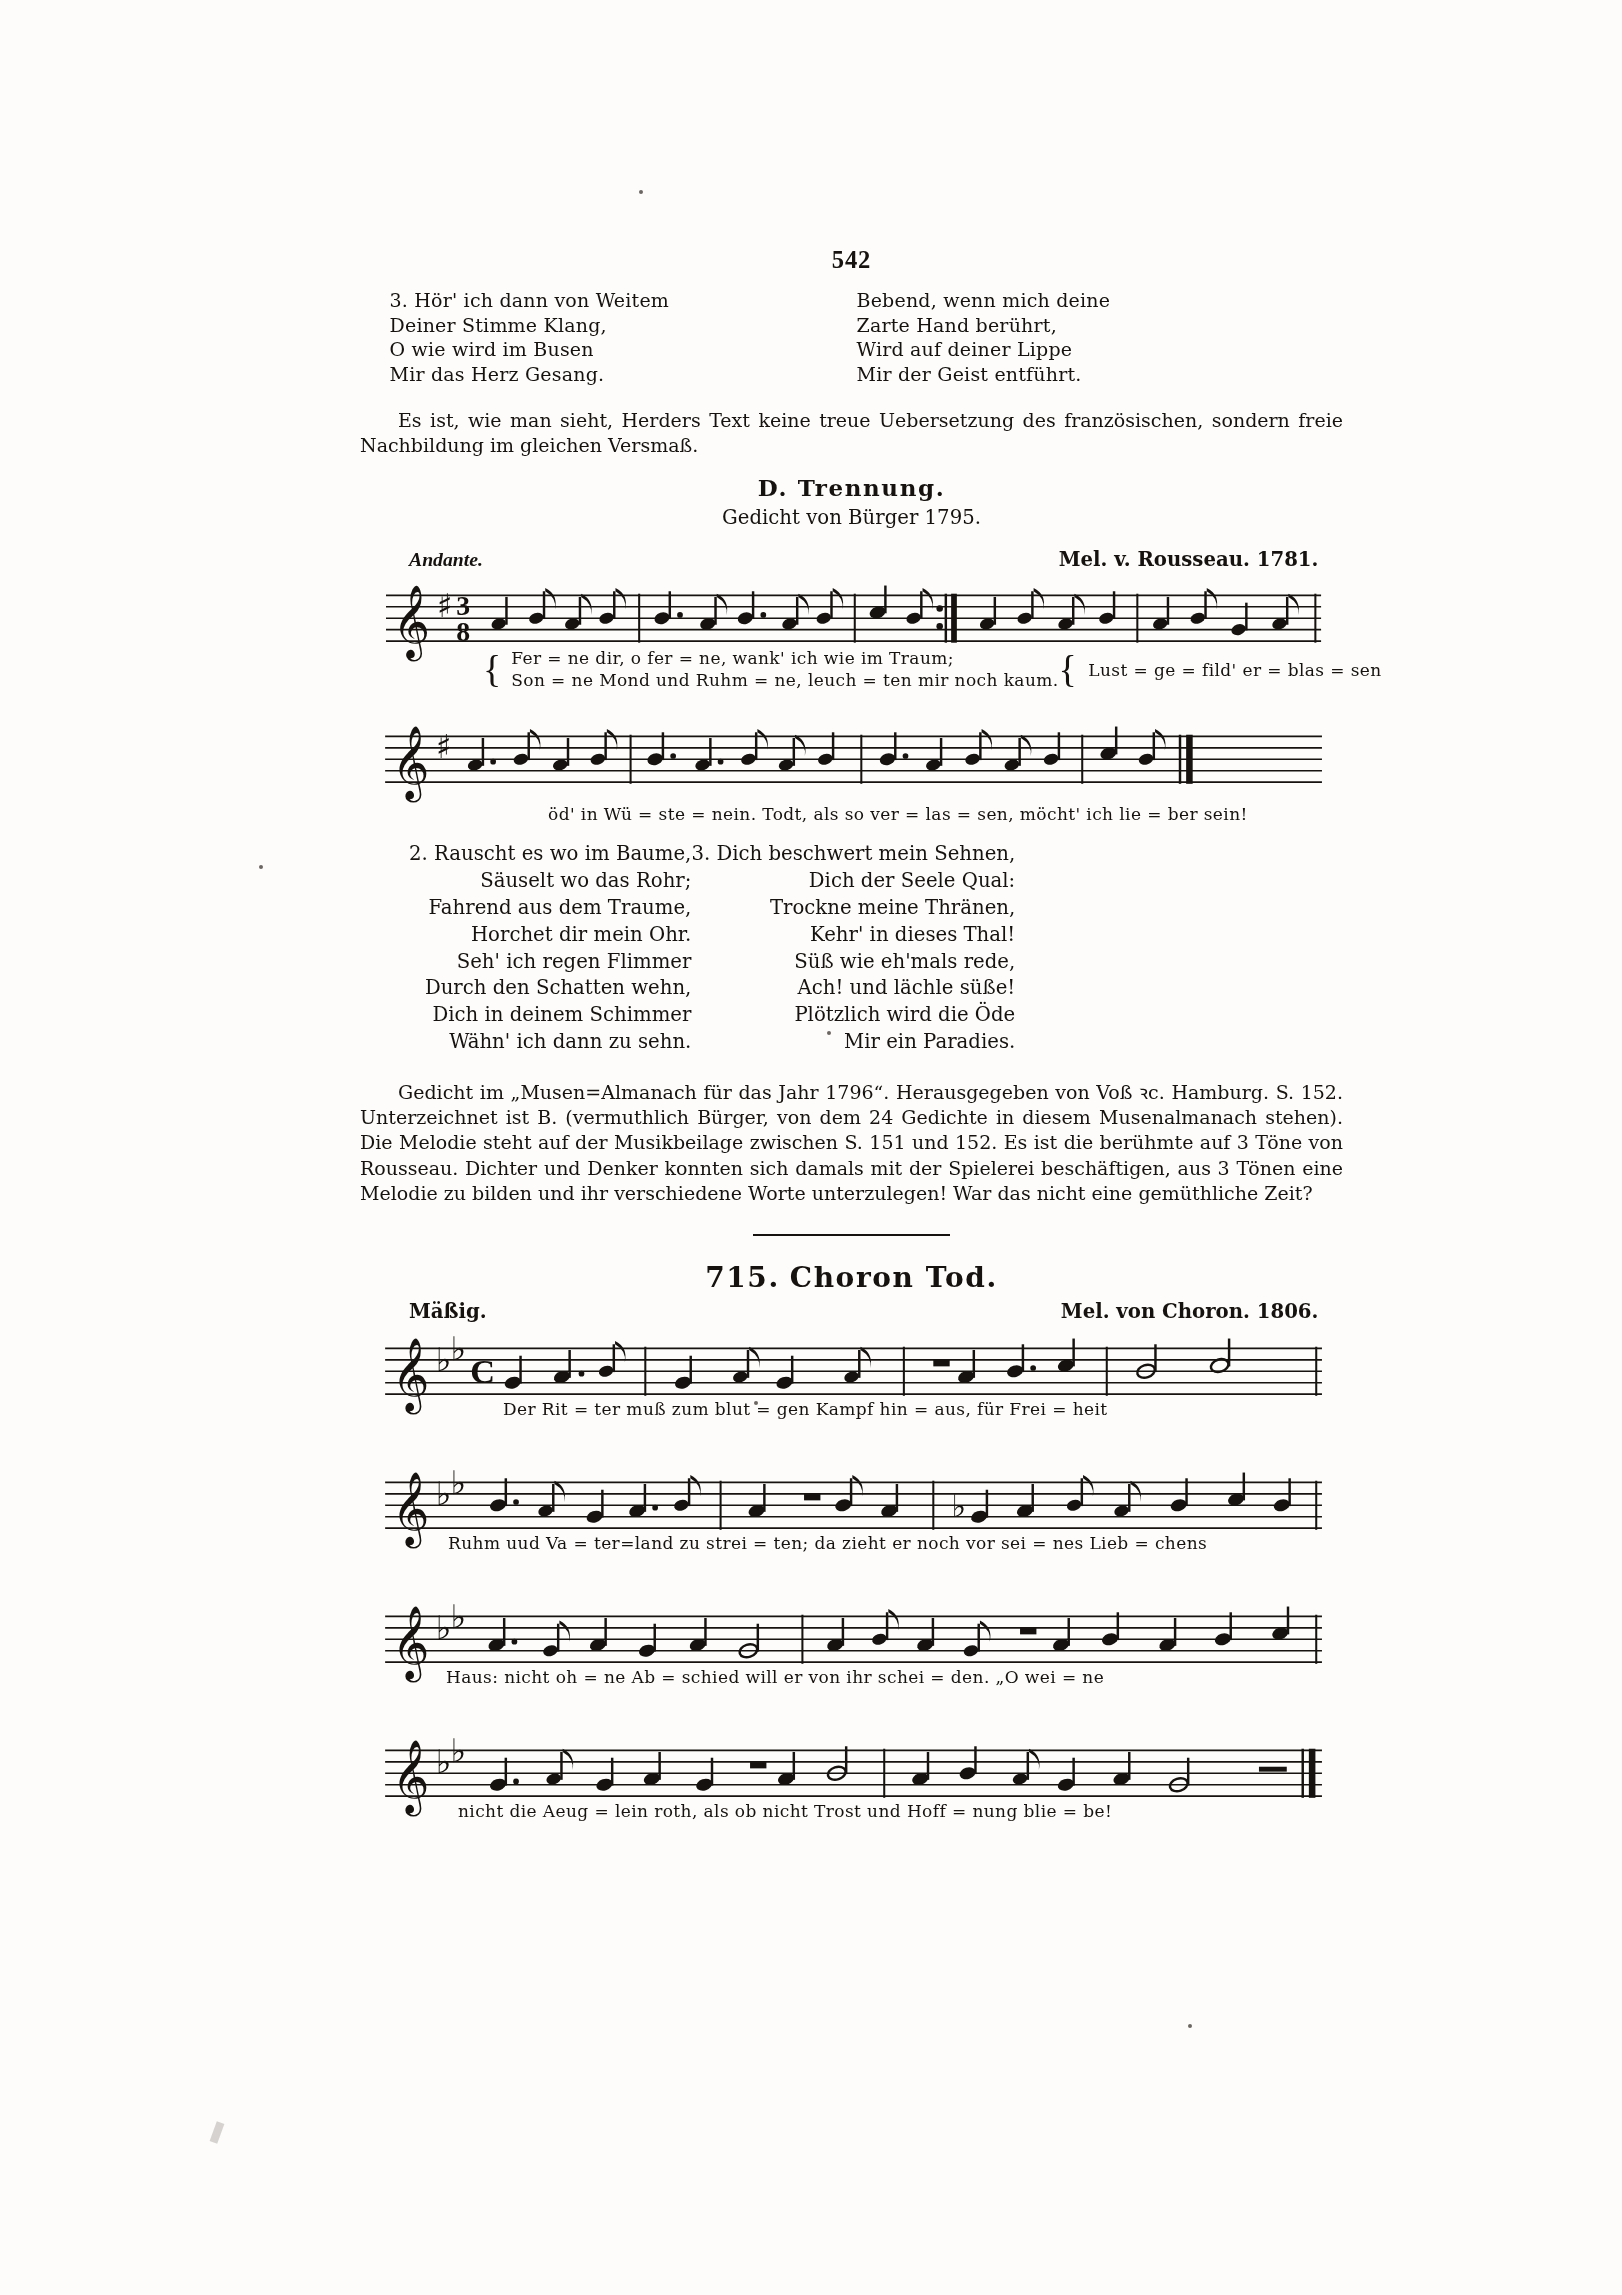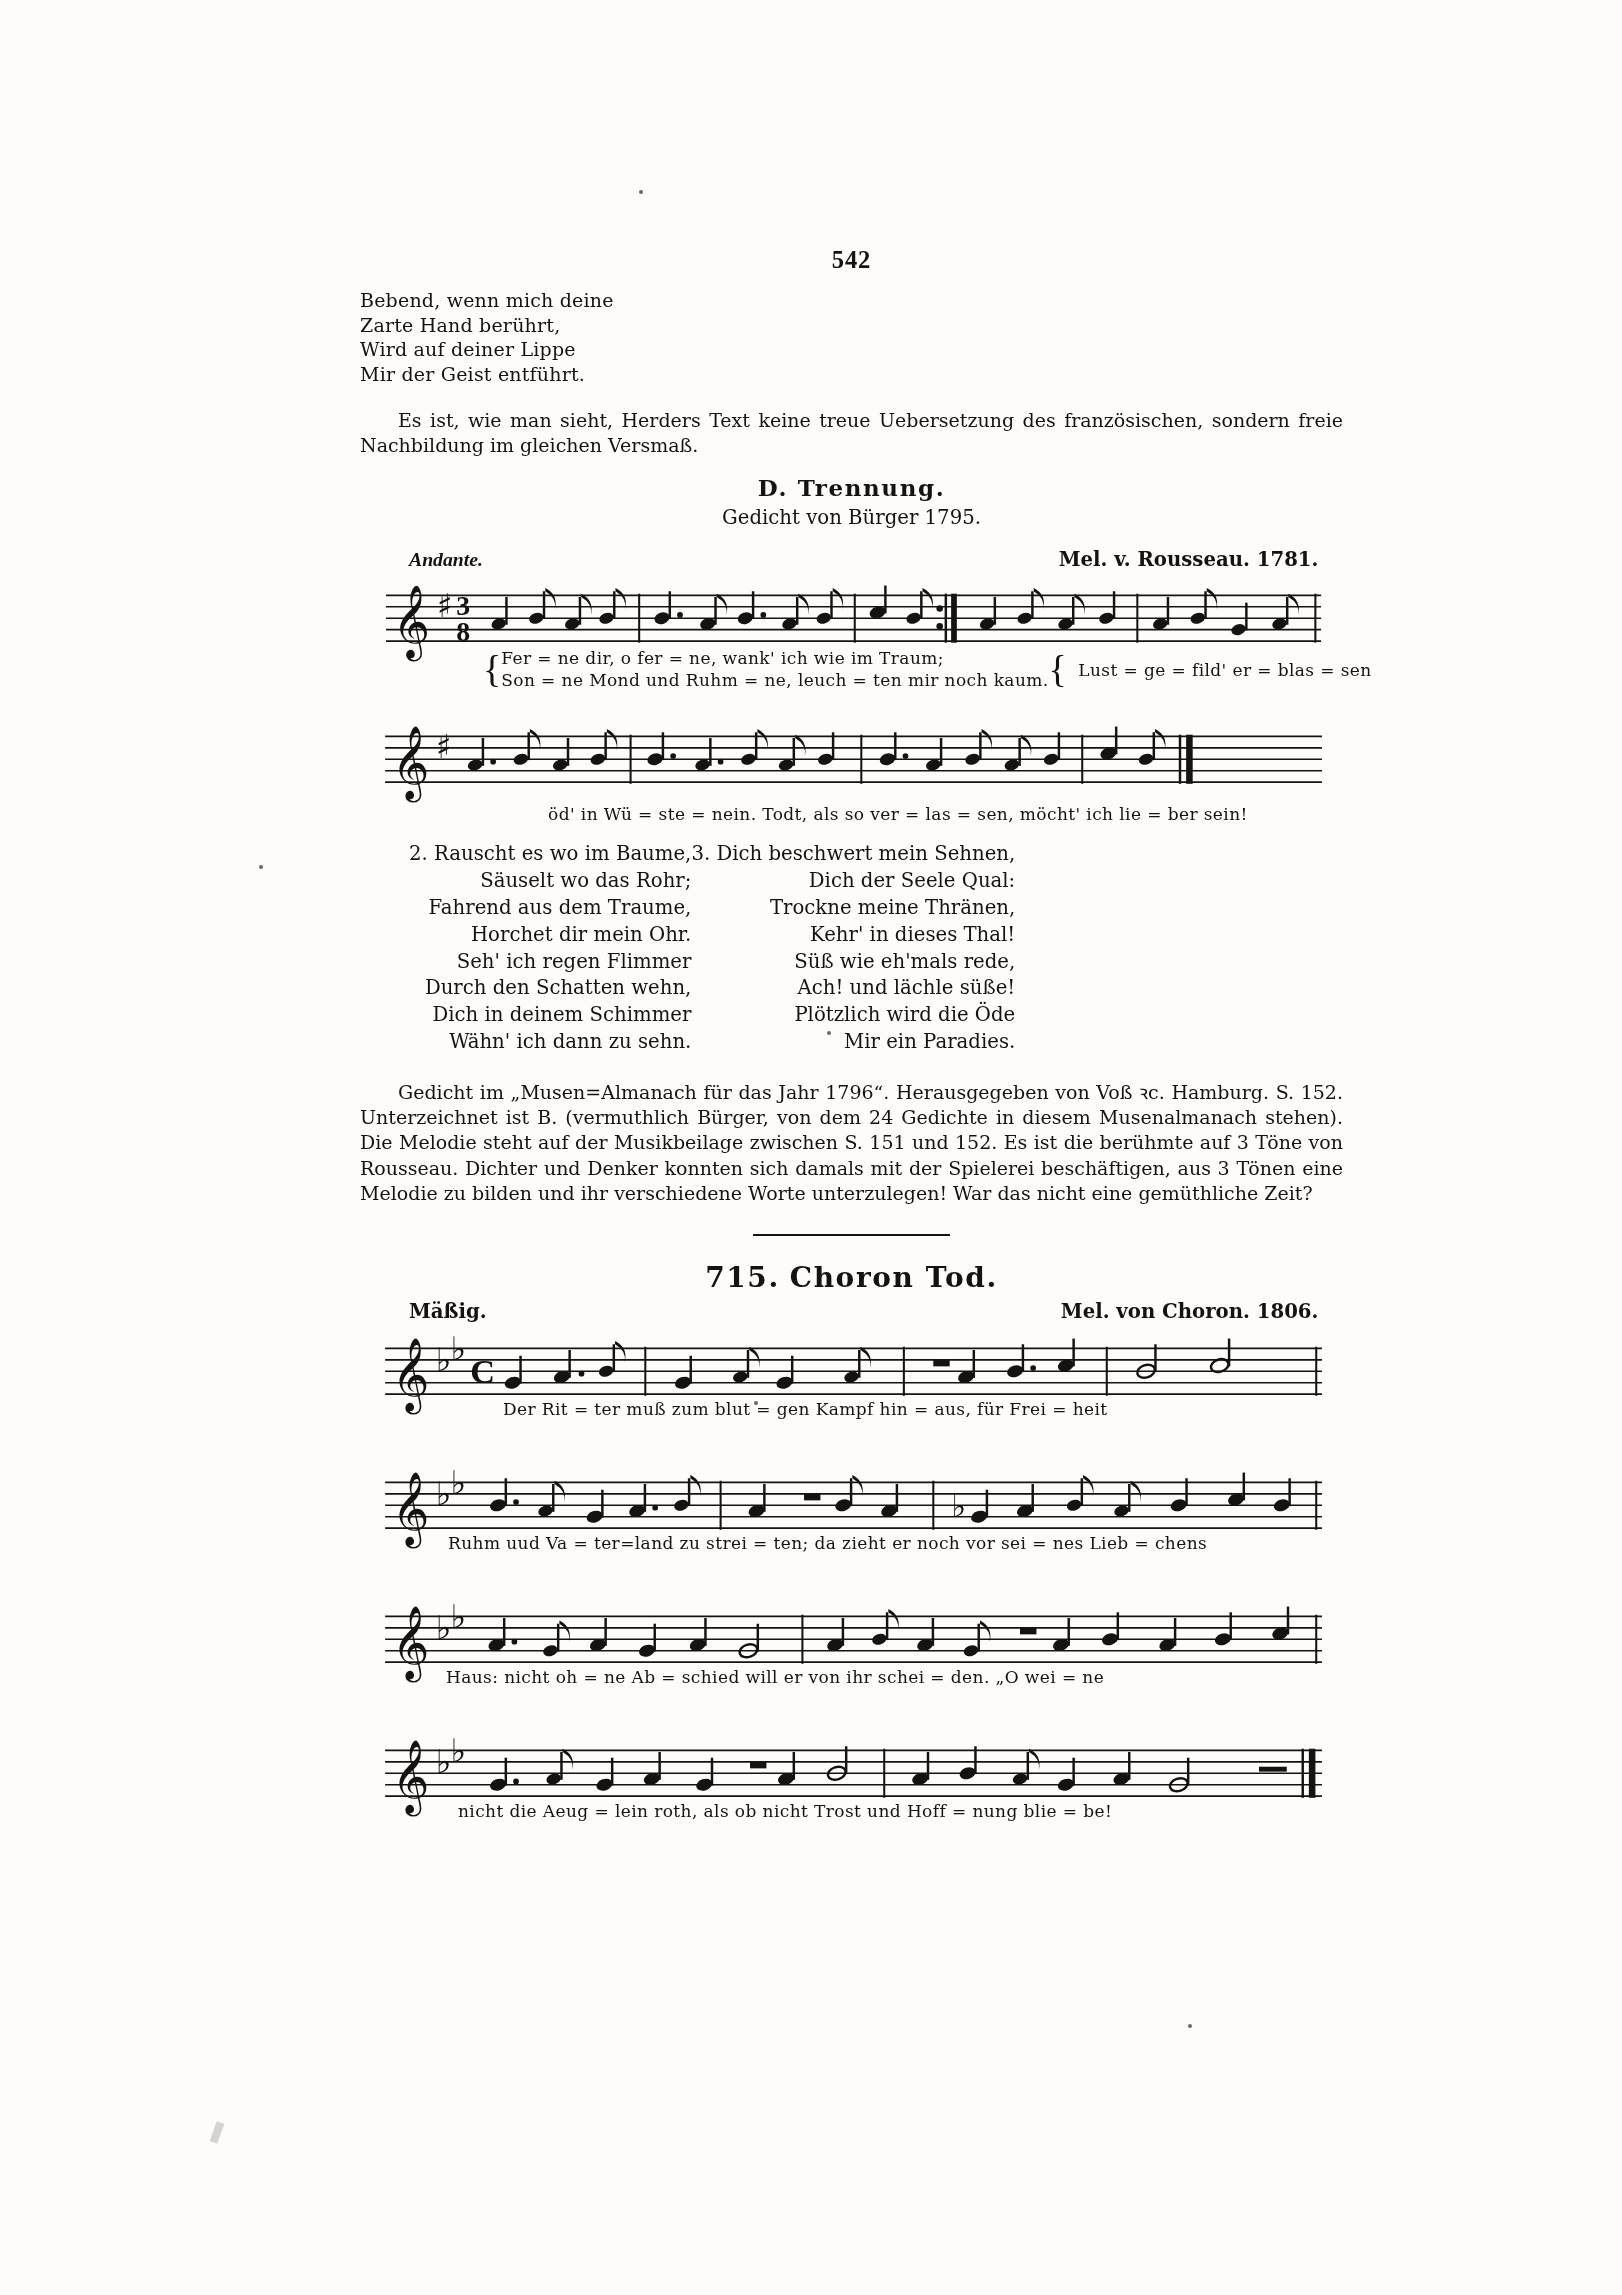--- a/index.html
+++ b/index.html
@@ -105,21 +105,21 @@
     position: relative;
     margin: 3.3px 0 1.6px 0;
     height: 98px;
   }
   .staff-svg { display: block; }
   .brace {
     font-size: 38px;
     line-height: 0.7;
     font-family: "Liberation Serif", serif;
   }
-  .two-lyrics { display: inline-block; }
+  .two-lyrics { display: inline-block; margin-left: 10px; }
   .two-lyrics div { line-height: 1.25; }
   .stanzas {
     display: flex;
     margin: 23px 0 24.6px 0;
     padding-left: 49px;
     text-align: right;
   }
   .stanza { }
   .stanza-line { white-space: nowrap; font-family: "DejaVu Serif", serif; font-size: 19.7px; line-height: 1.36; }
   .rule {
@@ -165,20 +165,26 @@
   <div class="dot-artifact" style="left:827px; top:1031px;"></div>
   <div class="dot-artifact" style="left:754px; top:1401px;"></div>
   <div class="dot-artifact" style="left:1188px; top:2024px;"></div>
   <div class="smudge" style="left:213px; top:2122px; width:8.2px; height:21px; transform:rotate(20deg); opacity:0.35;"></div>
 
   <div class="page-inner">
 
     <div class="page-number">542</div>
 
     <div class="verse-cols">
+      <div class="verse-col left frak">
+        <div class="verse-line">3. Hör' ich dann von Weitem</div>
+        <div class="verse-line">Deiner Stimme Klang,</div>
+        <div class="verse-line">O wie wird im Busen</div>
+        <div class="verse-line">Mir das Herz Gesang.</div>
+      </div>
       <div class="verse-col right frak">
         <div class="verse-line">Bebend, wenn mich deine</div>
         <div class="verse-line">Zarte Hand berührt,</div>
         <div class="verse-line">Wird auf deiner Lippe</div>
         <div class="verse-line">Mir der Geist entführt.</div>
       </div>
     </div>
 
     <div class="para indent">Es ist, wie man sieht, Herders Text keine treue Uebersetzung des französischen, sondern freie Nachbildung im gleichen Versmaß.</div>
 

